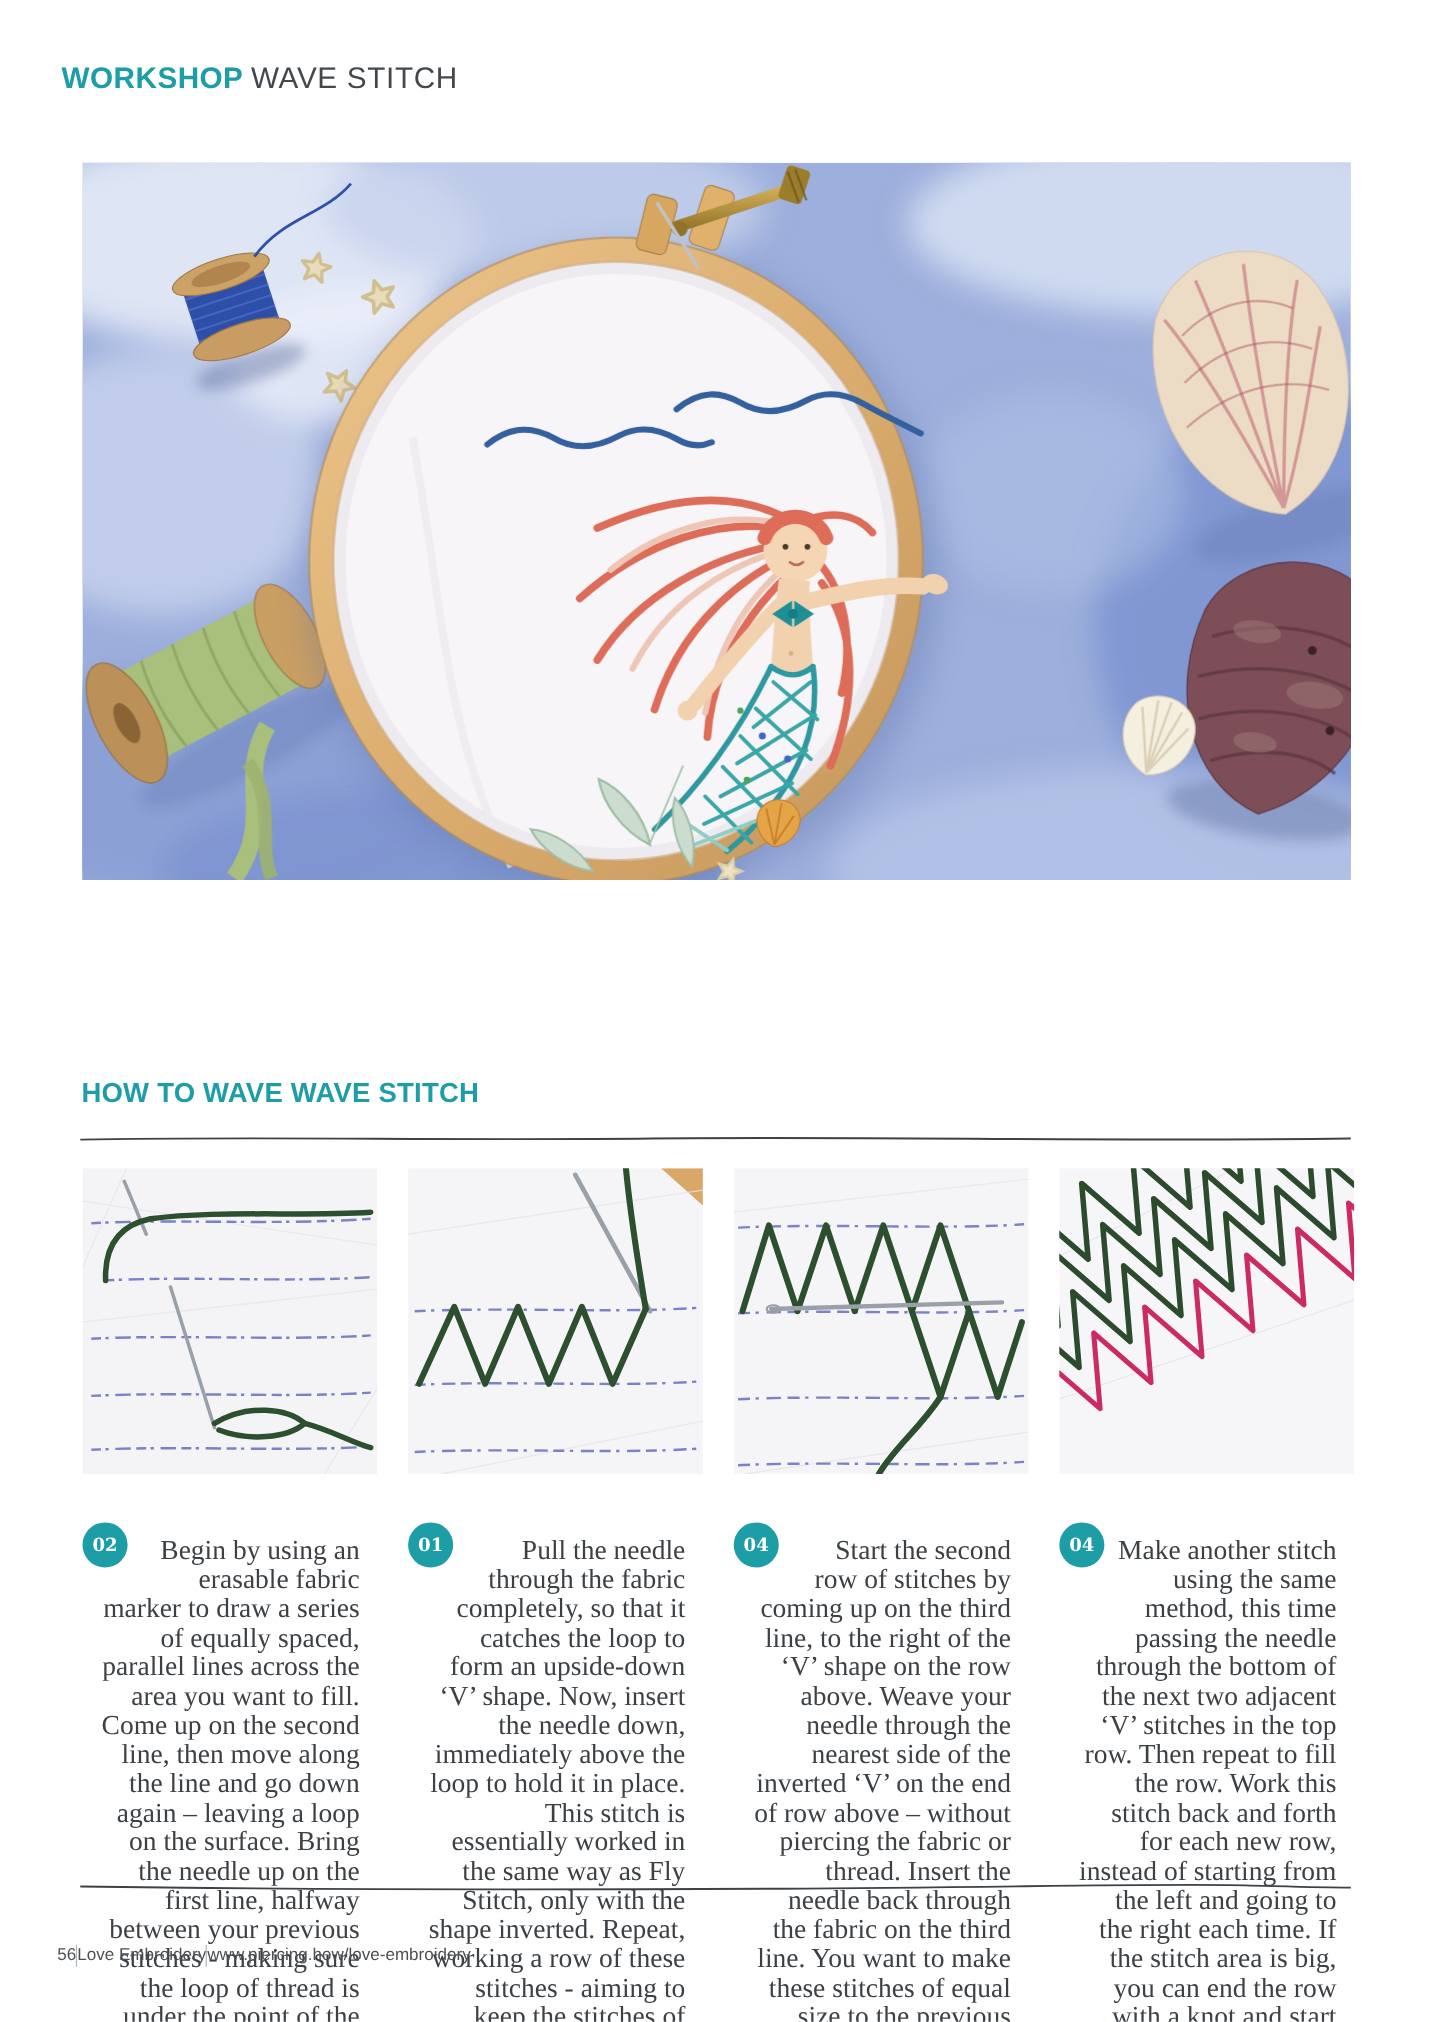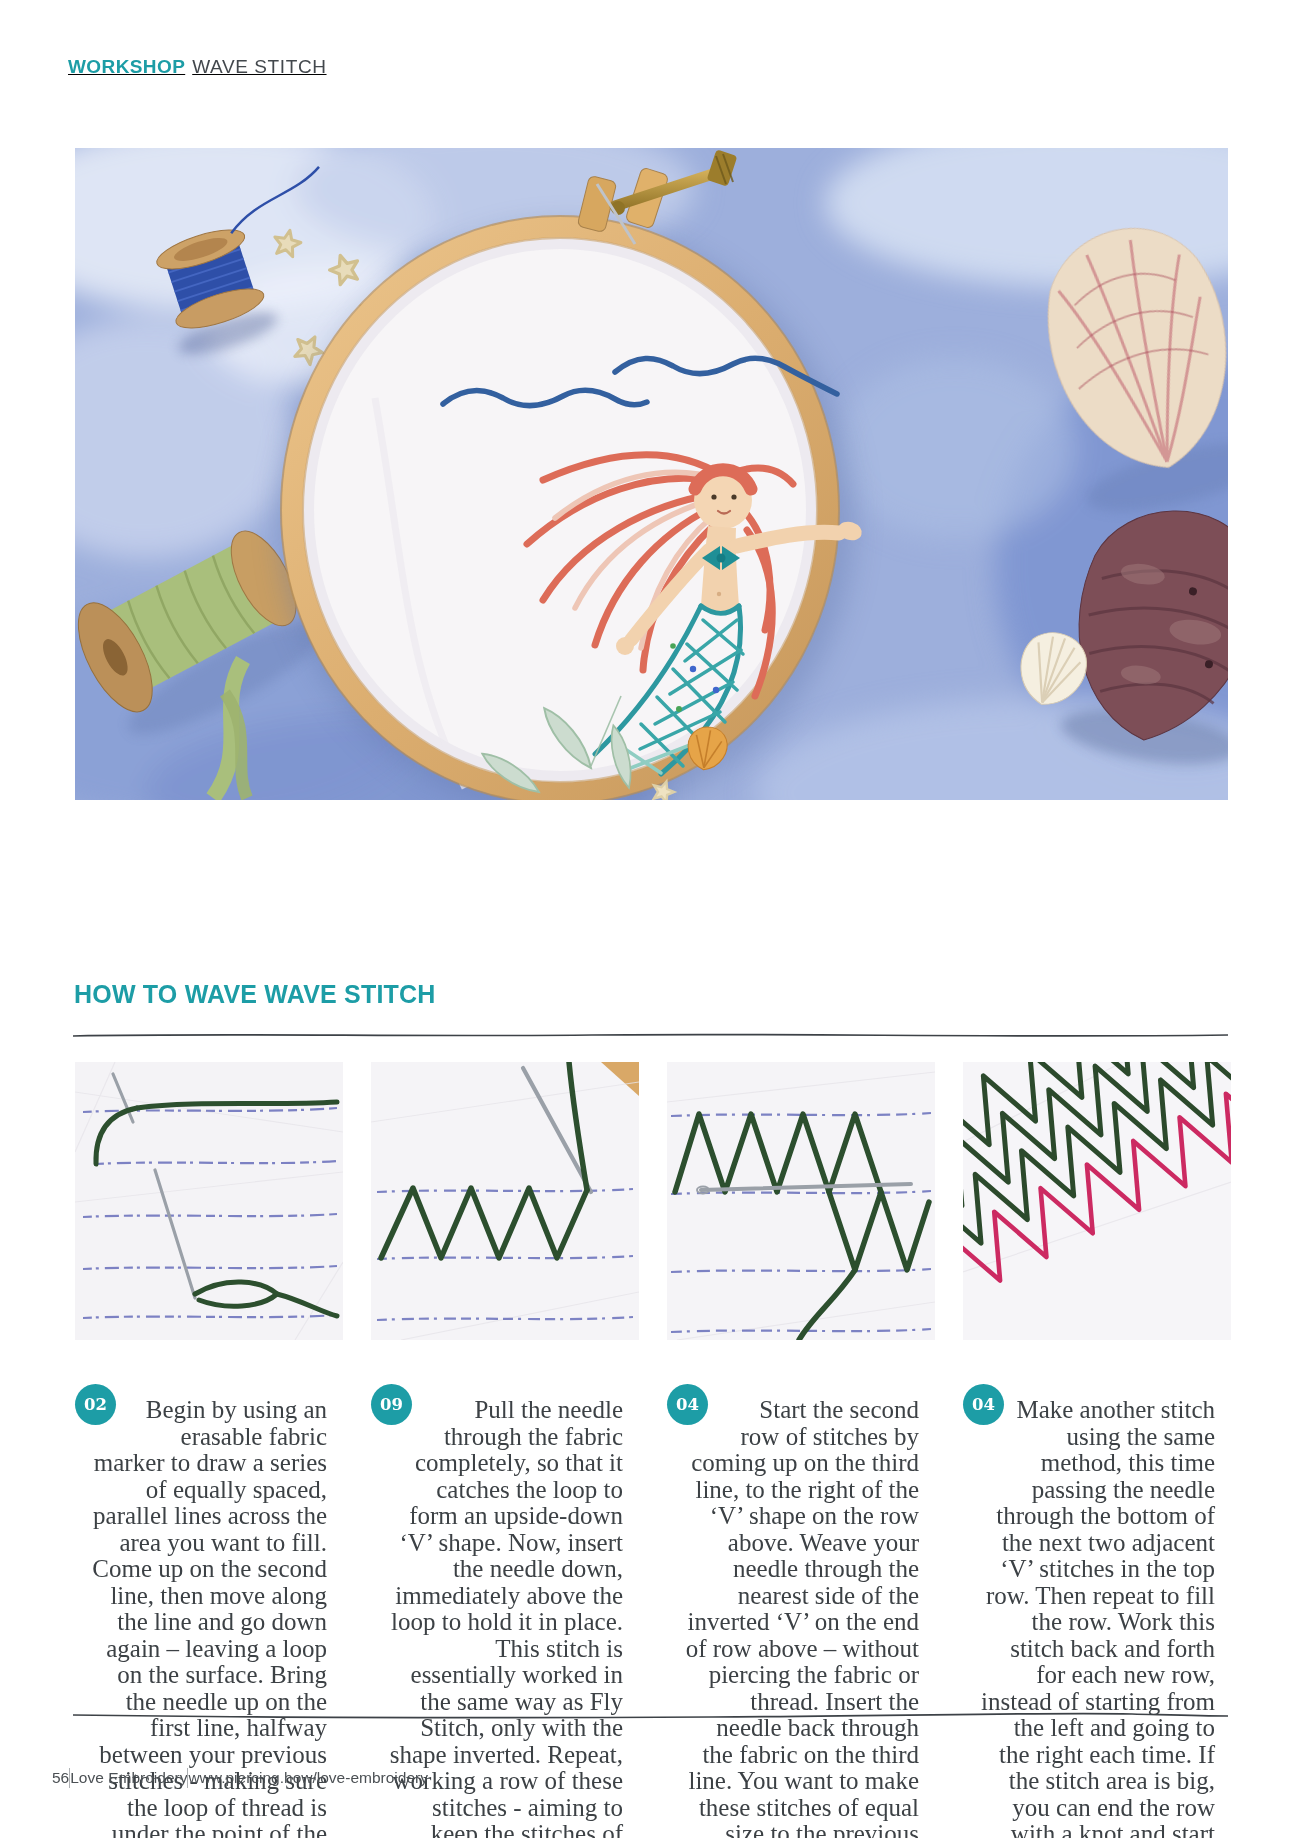--- a/index.html
+++ b/index.html
@@ -4,21 +4,21 @@
 <style>
   :root{
     --teal:#1d9da6; --kicker_rest:#43484d; --body_text:#3c4145;
     --footer_text:#4b5054; --rule:#3d4247; --page_bg:#ffffff;
   }
   html,body{margin:0;padding:0;}
   body{
     width:1300px;height:1838px;background:var(--page_bg);
     font-family:"Liberation Sans",sans-serif;position:relative;overflow:hidden;
   }
-  .kicker{position:absolute;left:68px;top:56px;font-size:19px;letter-spacing:.4px;white-space:nowrap;text-decoration:underline;}
+  .kicker{position:absolute;left:56px;top:56px;font-size:27px;letter-spacing:.4px;white-space:nowrap;}
   .kicker-bold{font-weight:700;color:var(--teal);}
   .kicker-rest{font-weight:400;color:var(--kicker_rest);margin-left:7px;letter-spacing:.6px;}
   .hero{position:absolute;left:75px;top:148px;width:1153px;height:652px;}
   .section-heading{position:absolute;left:74px;top:980px;font-size:25px;font-weight:700;
     color:var(--teal);letter-spacing:.2px;white-space:nowrap;}
   .rule{position:absolute;left:72px;width:1158px;height:10px;}
   .rule-1{top:1030px;}
   .rule-2{top:1710px;}
   .photo-row{position:absolute;left:75px;top:1062px;width:1156px;display:grid;
     grid-template-columns:repeat(4,1fr);gap:28px;}
@@ -377,21 +377,21 @@
     </g>
   </svg>
 </div>
 
 <div class="text-row">
   <div class="step">
     <div class="badge">02</div>
     <p>Begin by using an erasable fabric marker to draw a series of equally spaced, parallel lines across the area you want to fill. Come up on the second line, then move along the line and go down again – leaving a loop on the surface. Bring the needle up on the first line, halfway between your previous stitches - making sure the loop of thread is under the point of the needle.</p>
   </div>
   <div class="step">
-    <div class="badge">09</div>
+    <div class="badge">01</div>
     <p>Pull the needle through the fabric completely, so that it catches the loop to form an upside-down ‘V’ shape. Now, insert the needle down, immediately above the loop to hold it in place. This stitch is essentially worked in the same way as Fly Stitch, only with the shape inverted. Repeat, working a row of these stitches - aiming to keep the stitches of equal size to form a neat grid.</p>
   </div>
   <div class="step">
     <div class="badge">04</div>
     <p>Start the second row of stitches by coming up on the third line, to the right of the ‘V’ shape on the row above. Weave your needle through the nearest side of the inverted ‘V’ on the end of row above – without piercing the fabric or thread. Insert the needle back through the fabric on the third line. You want to make these stitches of equal size to the previous row.</p>
   </div>
   <div class="step">
     <div class="badge">04</div>
     <p>Make another stitch using the same method, this time passing the needle through the bottom of the next two adjacent ‘V’ stitches in the top row. Then repeat to fill the row. Work this stitch back and forth for each new row, instead of starting from the left and going to the right each time. If the stitch area is big, you can end the row with a knot and start the new one from the left.</p>
   </div>

